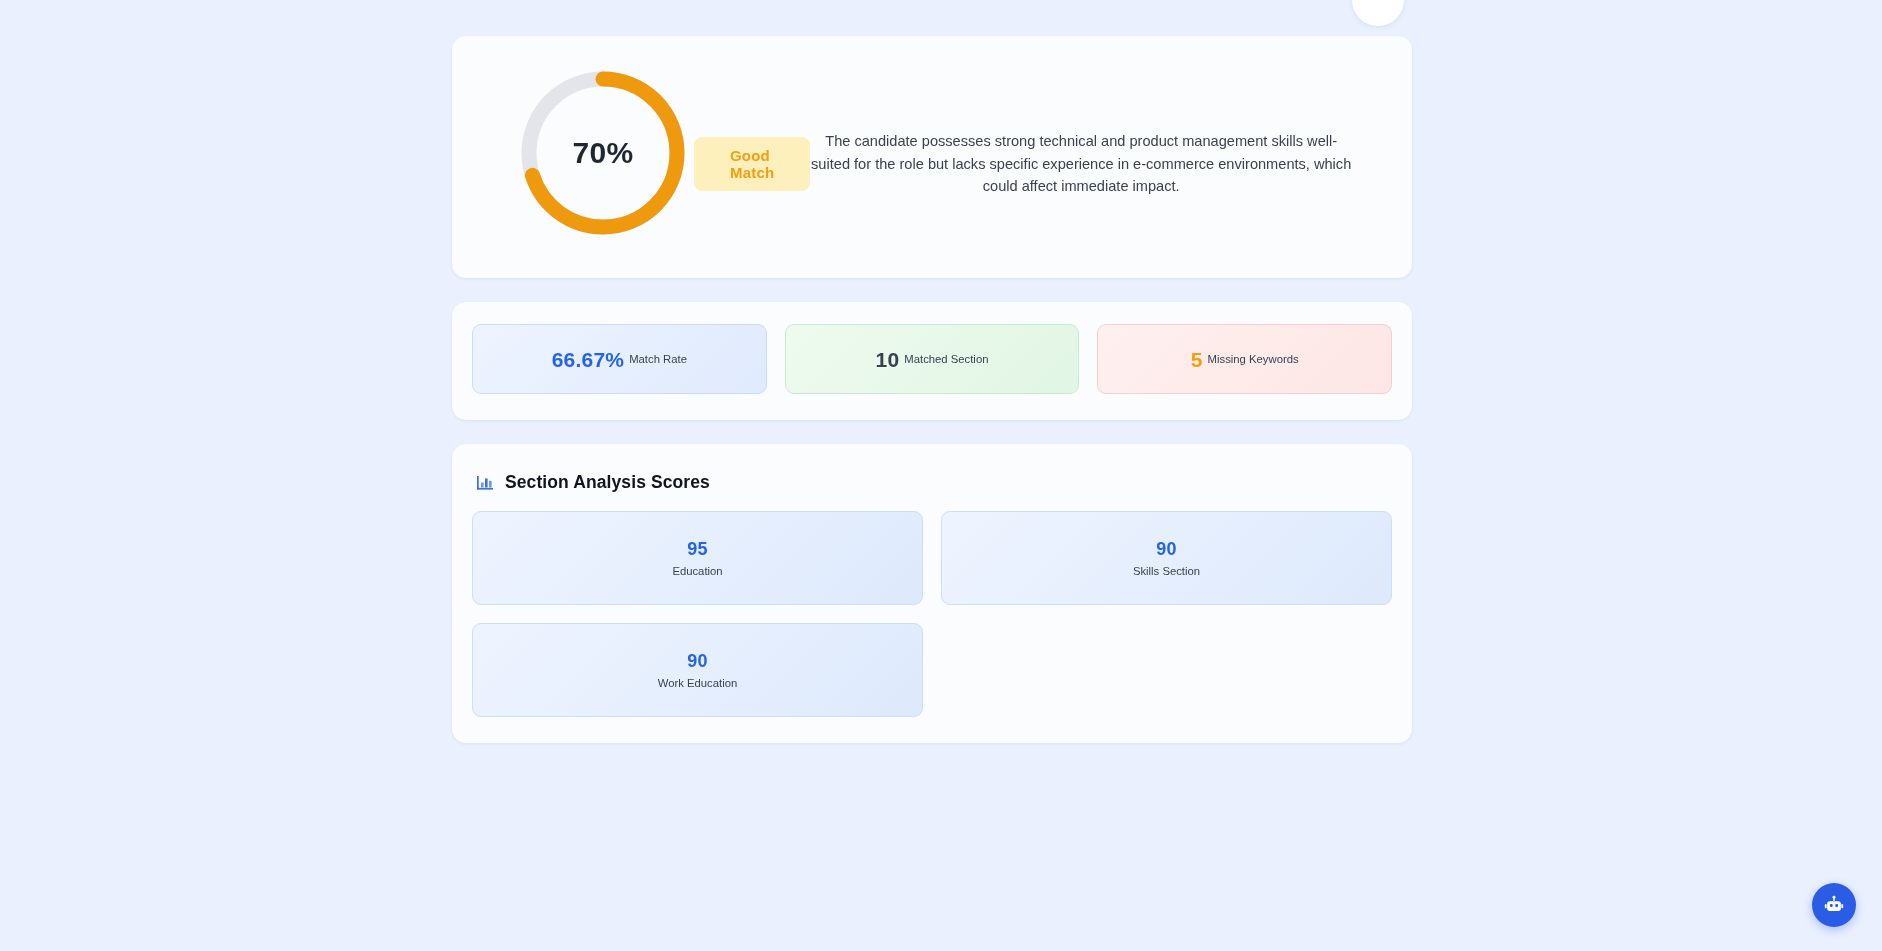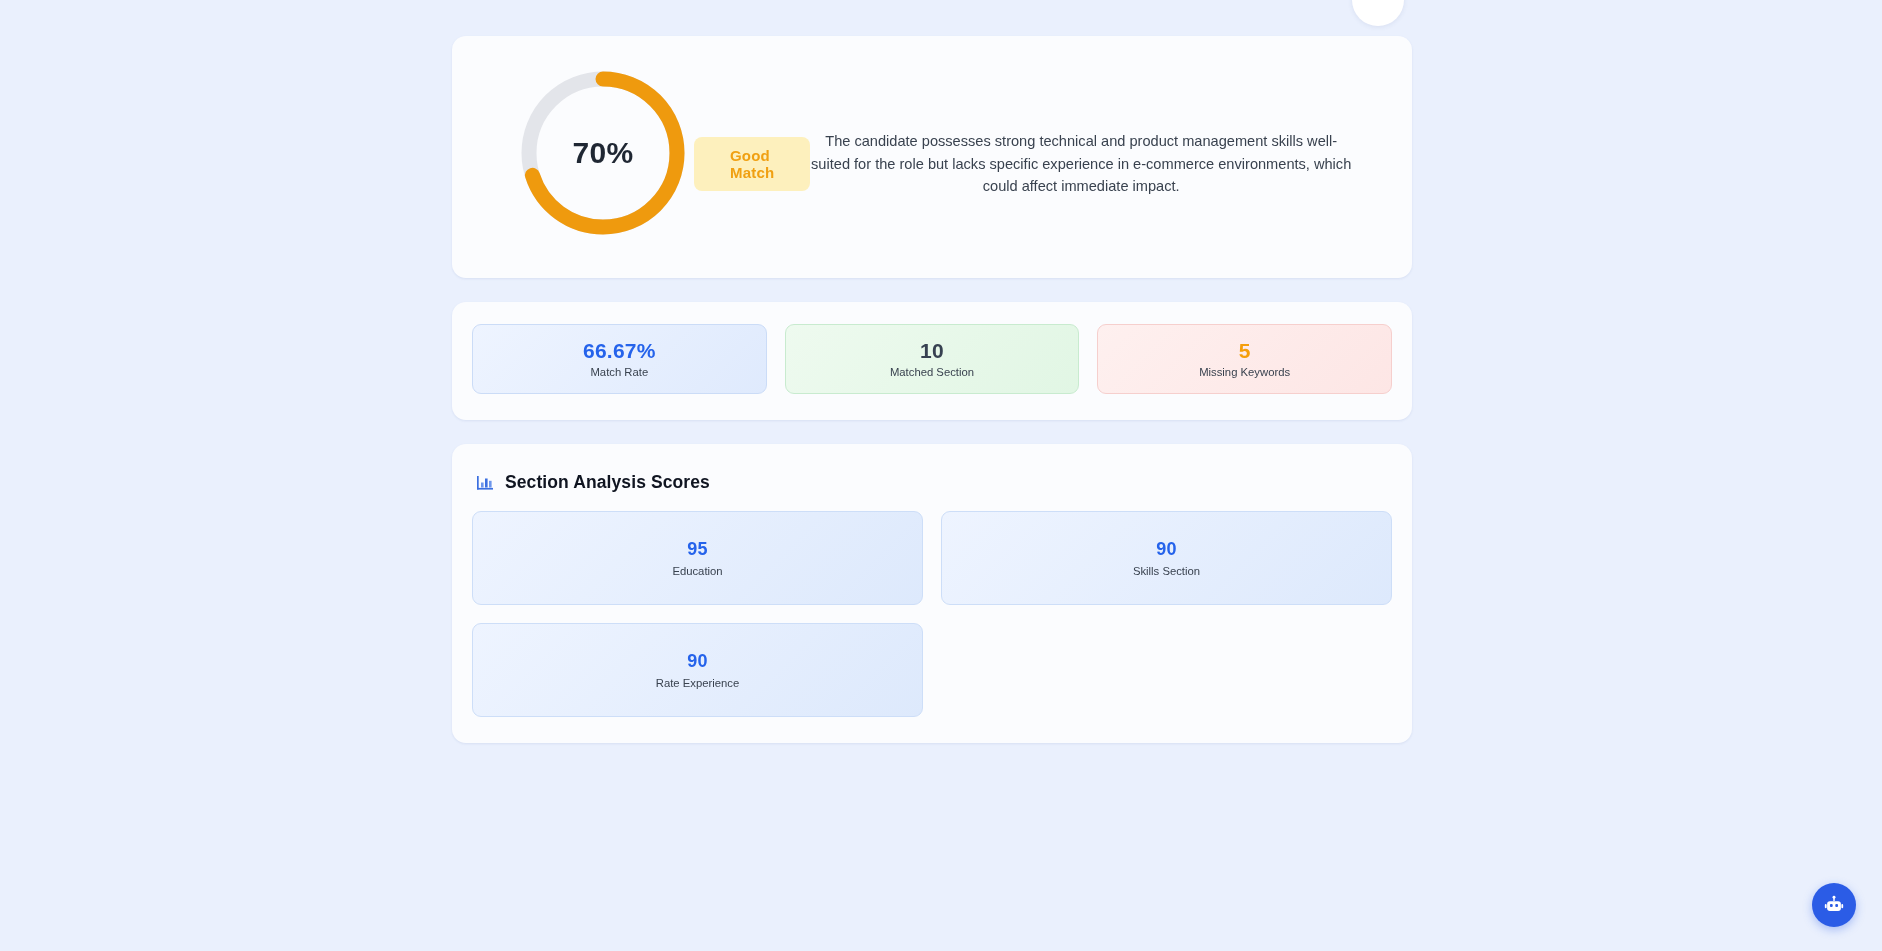--- a/index.html
+++ b/index.html
@@ -125,21 +125,21 @@
   .stat-grid {
     display: grid;
     grid-template-columns: repeat(3, 1fr);
     gap: 18px;
   }
 
   .stat-card {
     height: 70px;
     border-radius: 9px;
     display: flex;
-    flex-direction: column;
+    flex-direction: row;
     align-items: center;
     justify-content: center;
     gap: 5px;
     position: relative;
     overflow: hidden;
   }
 
   .stat-value {
     font-size: 21px;
     font-weight: bold;
@@ -283,21 +283,21 @@
         <div class="score-tile">
           <div class="score-tile-value">95</div>
           <div class="score-tile-label">Education</div>
         </div>
         <div class="score-tile">
           <div class="score-tile-value">90</div>
           <div class="score-tile-label">Skills Section</div>
         </div>
         <div class="score-tile">
           <div class="score-tile-value">90</div>
-          <div class="score-tile-label">Rate Experience</div>
+          <div class="score-tile-label">Work Education</div>
         </div>
       </div>
     </div>
 
   </div>
 </div>
 
 <button class="fab">
   <svg width="22" height="22" viewBox="0 0 24 24">
     <rect x="4.5" y="8" width="15" height="10.5" rx="3" fill="#ffffff"></rect>

